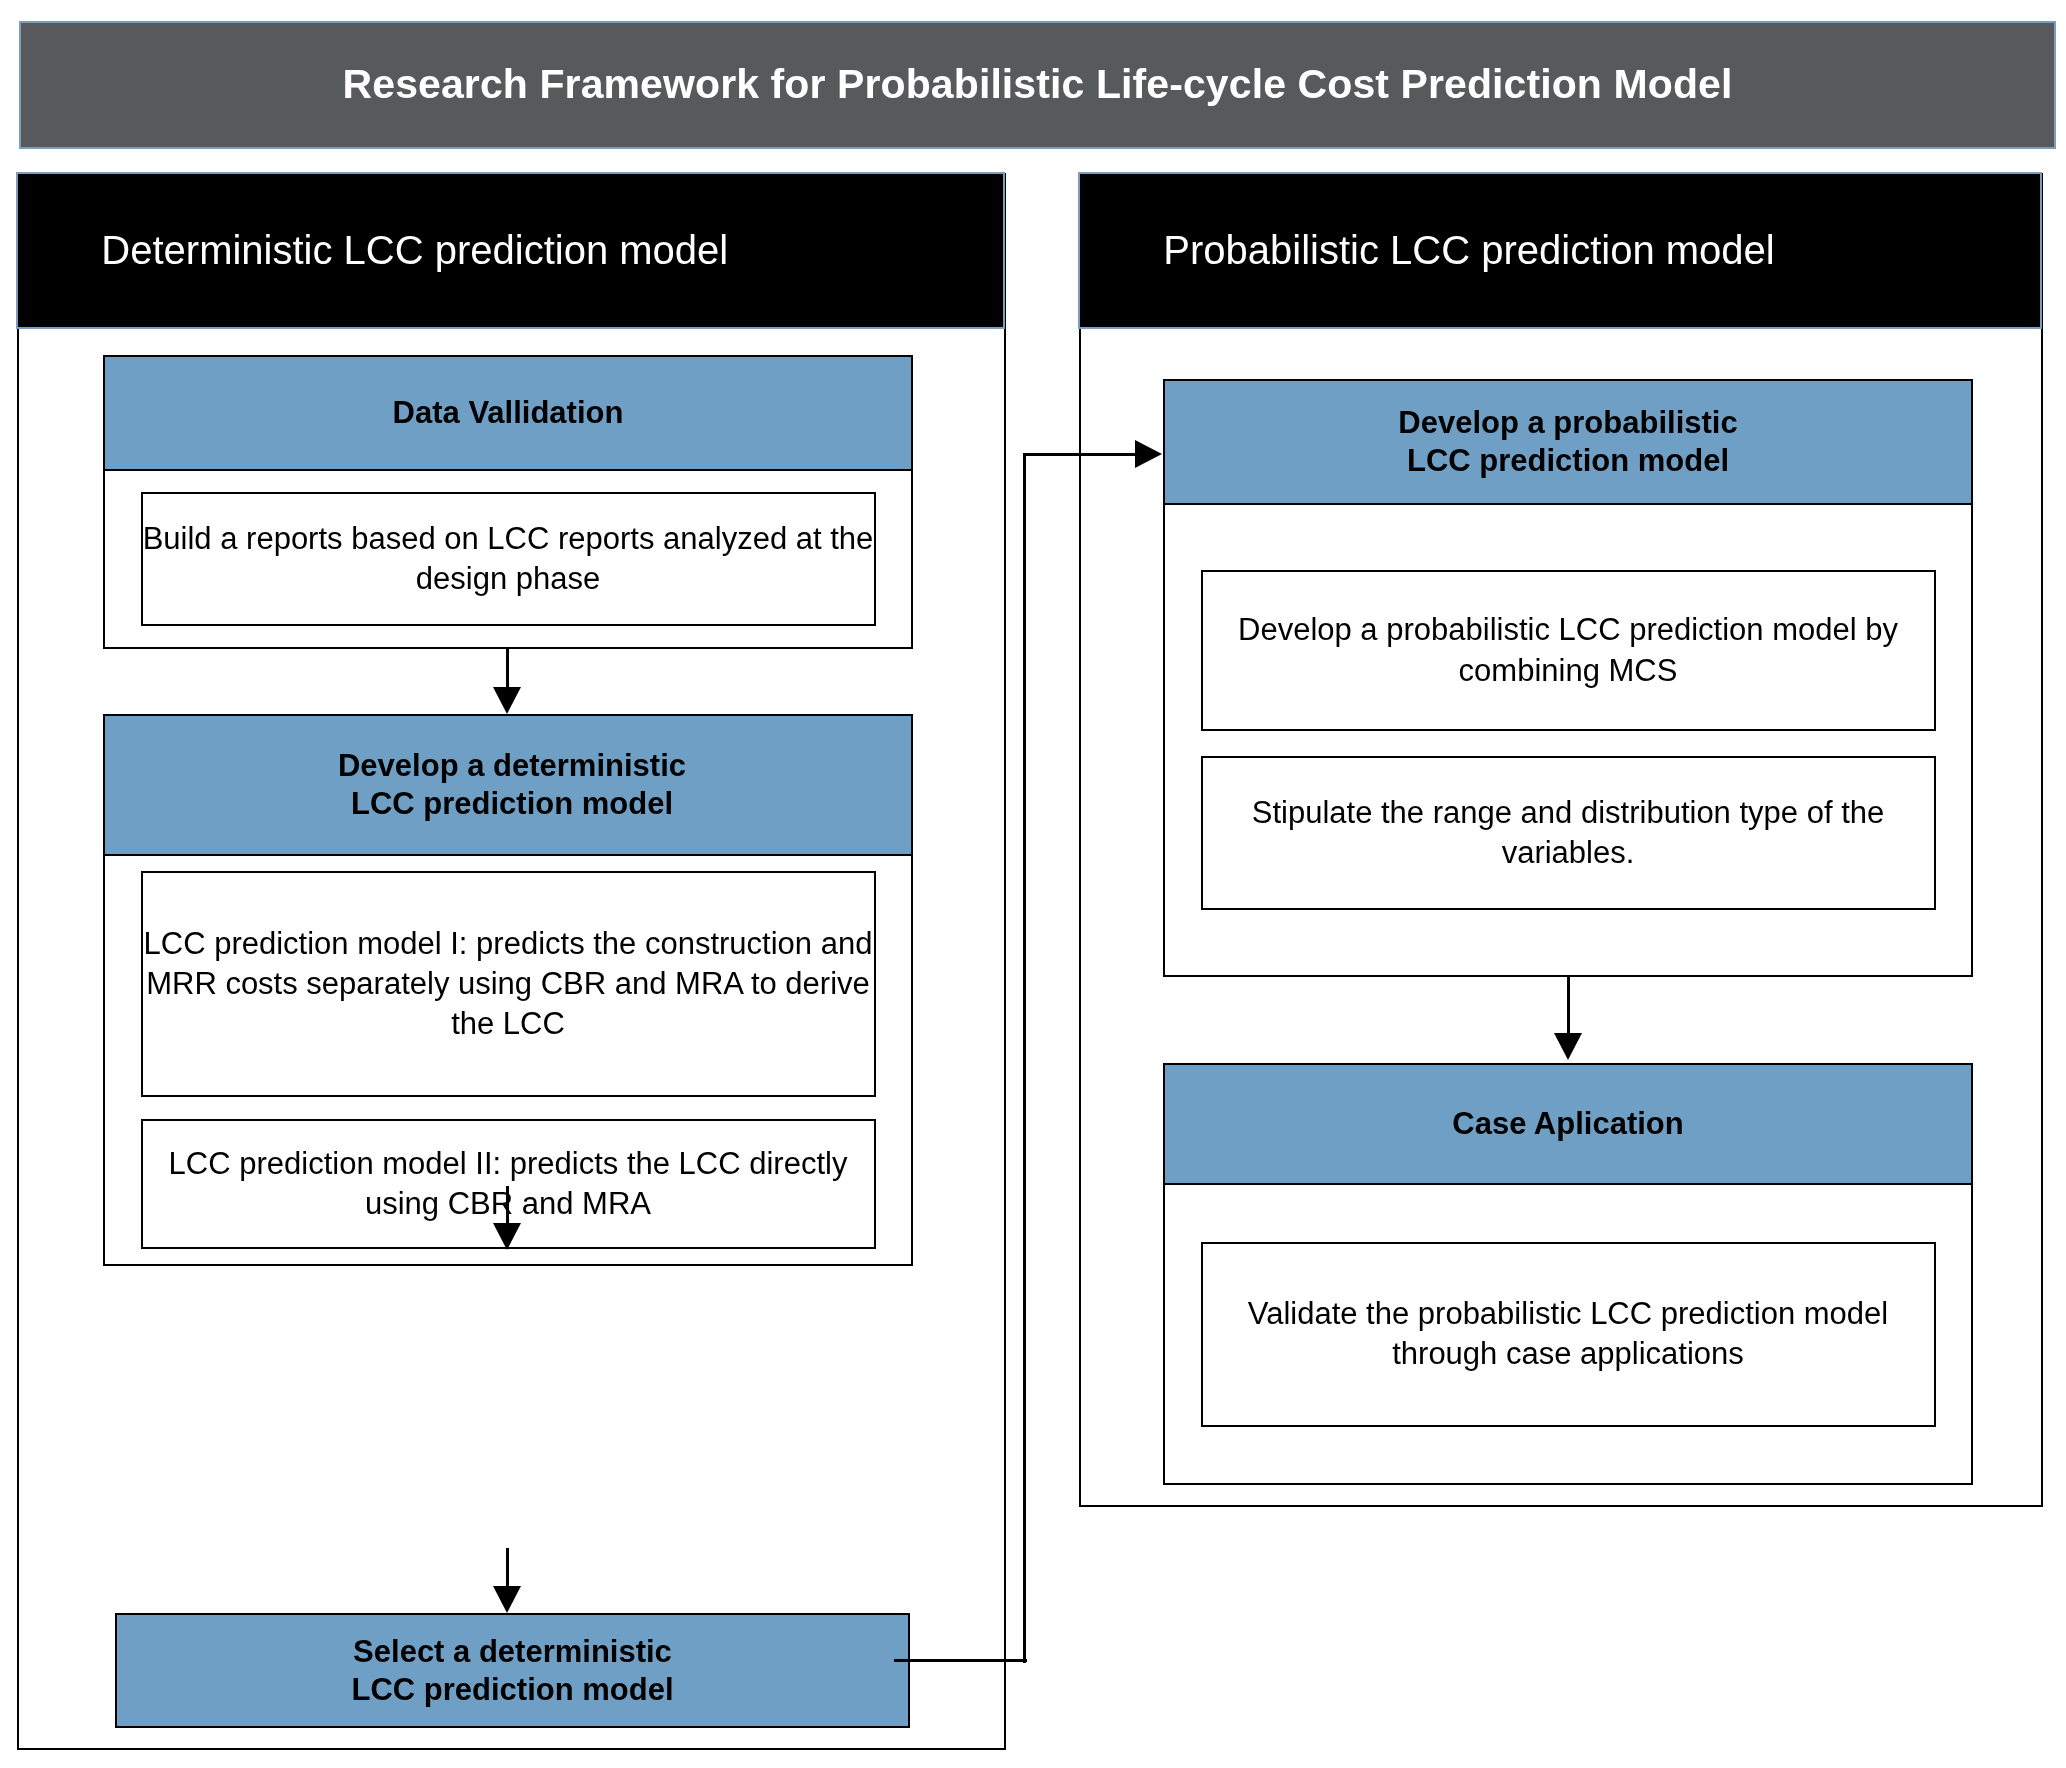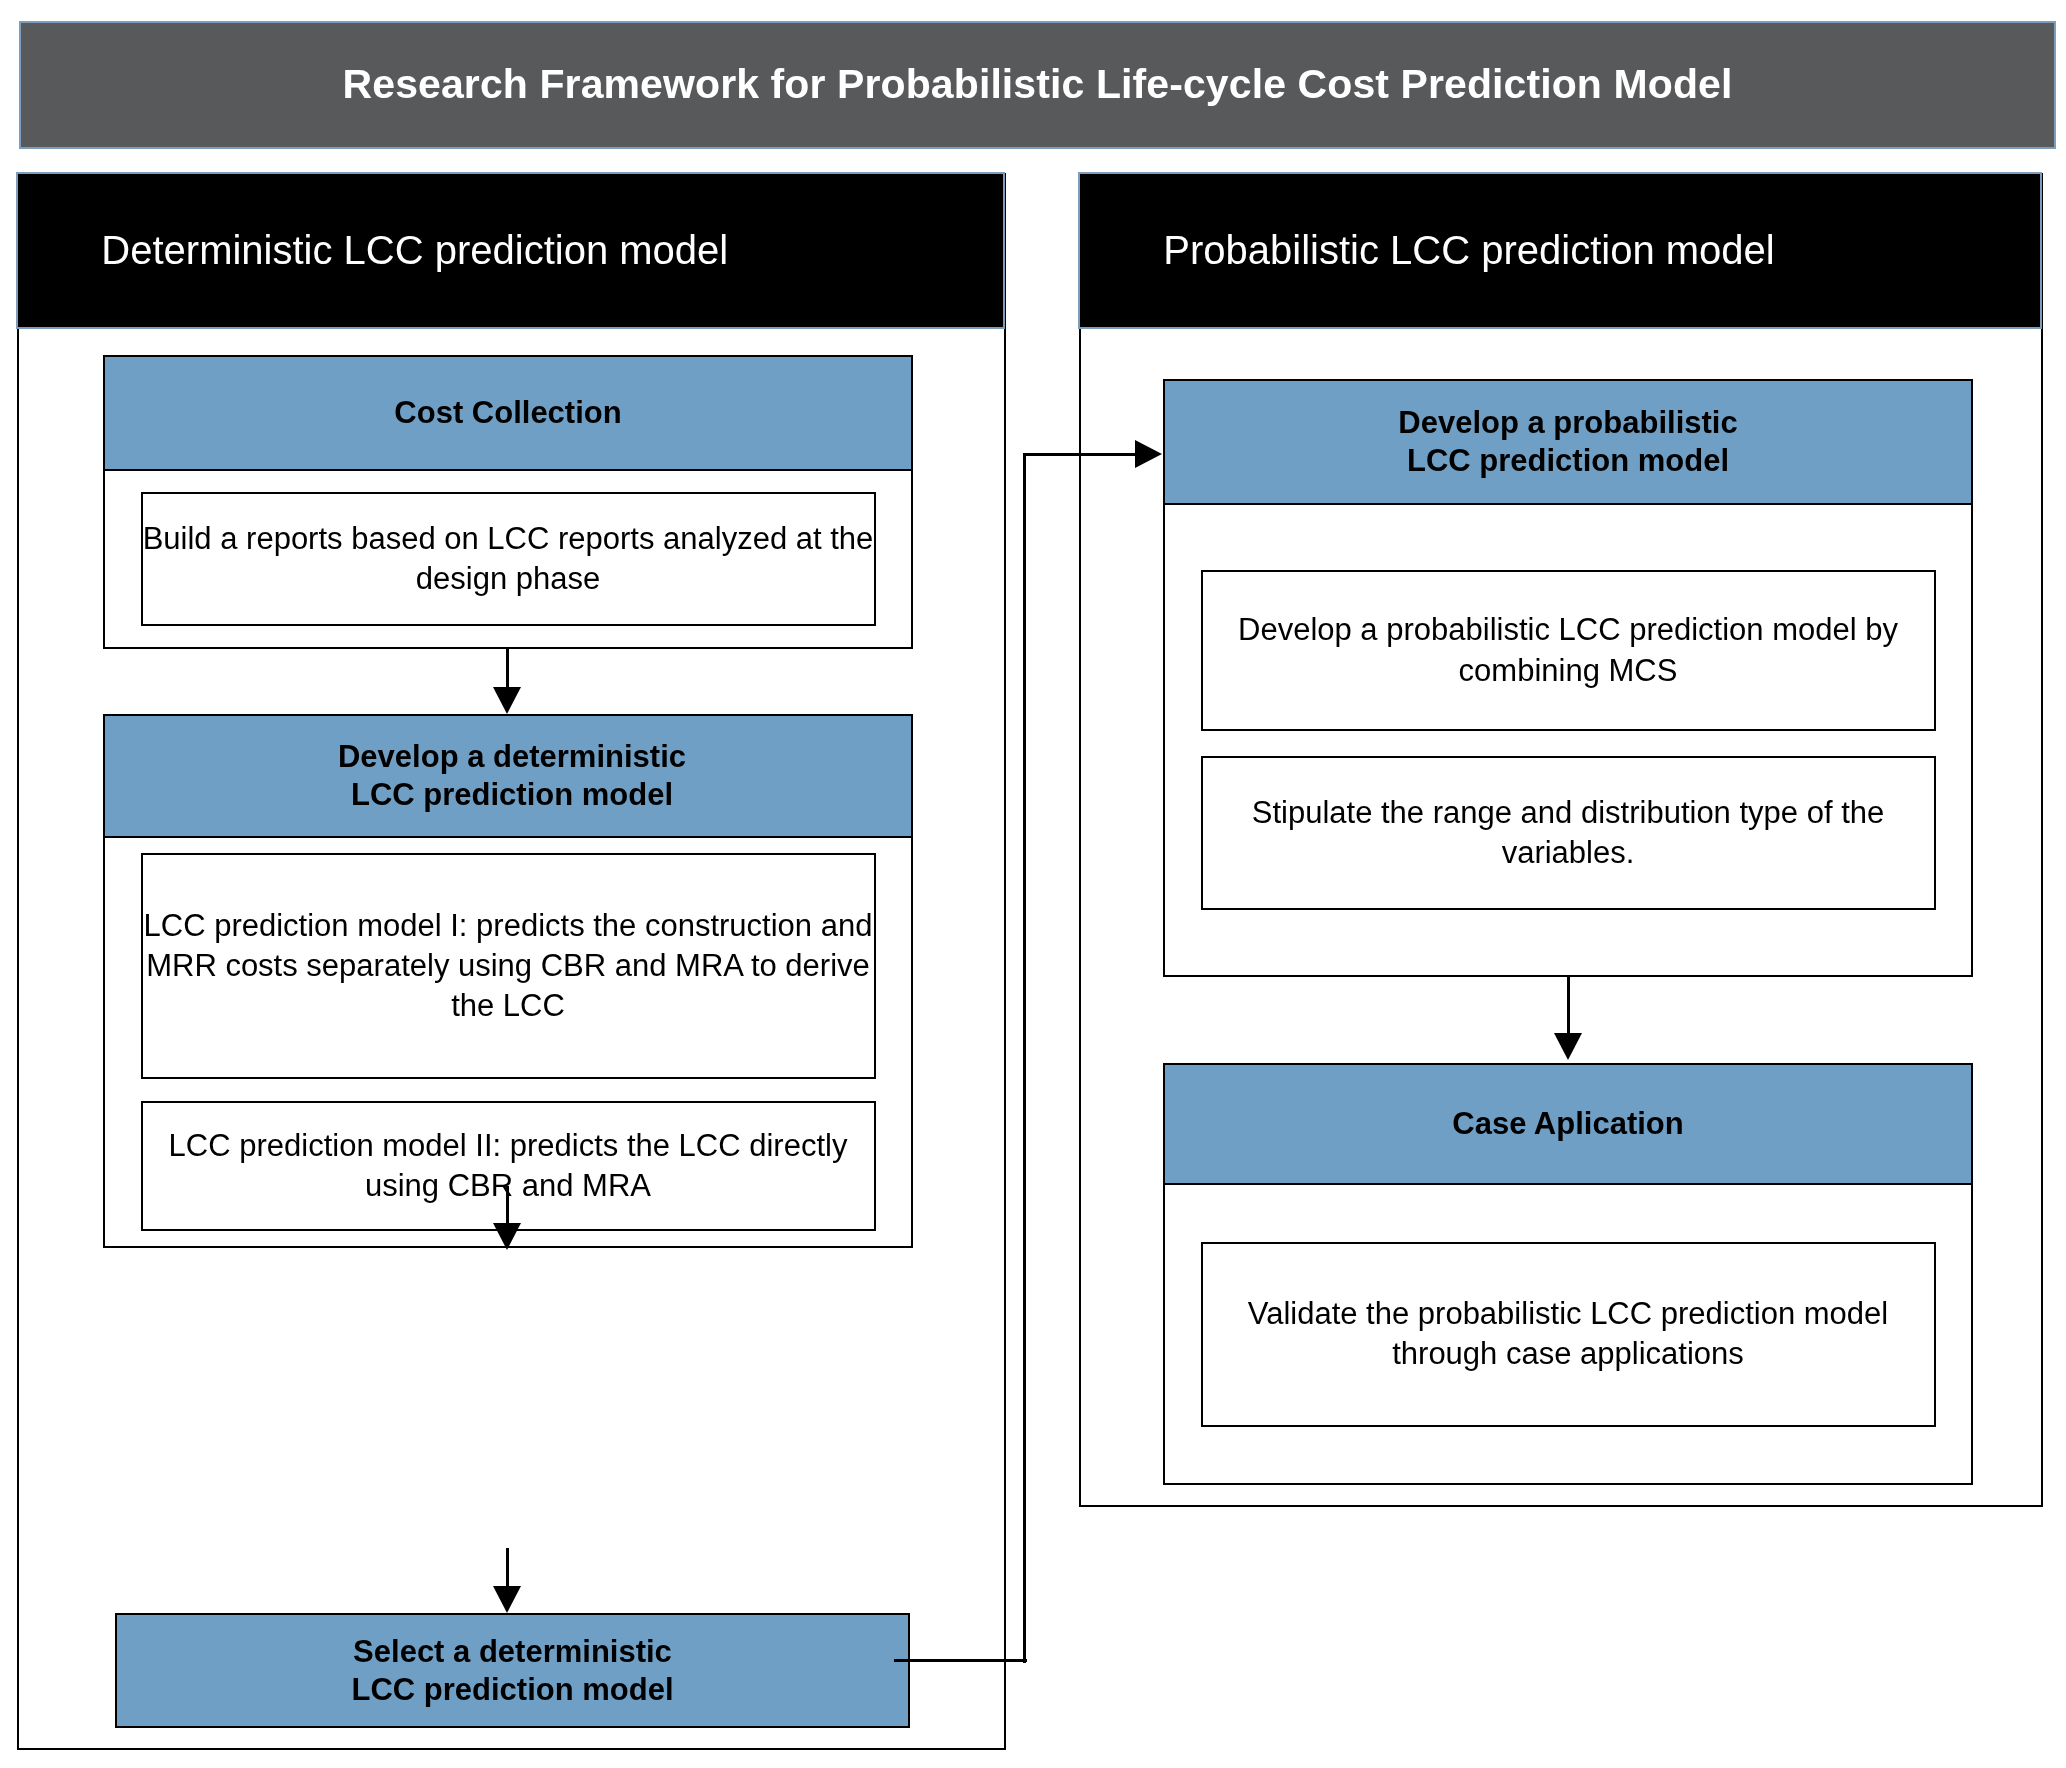--- a/index.html
+++ b/index.html
@@ -55,21 +55,21 @@
     font-family:"Liberation Sans",sans-serif;
   }
 
   
   #stage-data-collection{left:103px;top:355px;width:810px;}
   #stage-data-collection .stage-head{height:116px;}
   #stage-data-collection .stage-body{height:178px;}
   #item-build-db{width:735px;height:134px;}
 
   #stage-develop-det{left:103px;top:714px;width:810px;}
-  #stage-develop-det .stage-head{height:124px;padding-left:8px;}
+  #stage-develop-det .stage-head{height:142px;padding-left:8px;}
   #stage-develop-det .stage-body{height:410px;gap:22px;}
   #item-model-1{width:735px;height:226px;}
   #item-model-2{width:735px;height:130px;}
 
   #stage-validation{left:103px;top:1251px;width:810px;}
   #stage-validation .stage-head{height:118px;}
   #stage-validation .stage-body{height:212px;}
   #item-compare{width:735px;height:164px;}
 
   #stage-select{left:115px;top:1613px;width:795px;height:115px;}
@@ -111,21 +111,21 @@
     <div class="t">Research Framework for Probabilistic Life-cycle Cost Prediction Model</div>
   </div>
 
   <div class="panel" id="panel-left">
     <div class="panel-head">
       <div class="t">Deterministic LCC prediction model</div>
     </div>
   </div>
 
   <div class="stage" id="stage-data-collection">
-    <div class="stage-head">Cost Collection</div>
+    <div class="stage-head">Data Vallidation</div>
     <div class="stage-body">
       <div class="item" id="item-build-db">Build a reports based on LCC reports analyzed at the design phase</div>
     </div>
   </div>
 
   <div class="conn v" style="left:506px;top:649px;height:42px;"></div>
   <div class="arrow-down" style="left:493px;top:687px;"></div>
 
   <div class="stage" id="stage-develop-det">
     <div class="stage-head">

